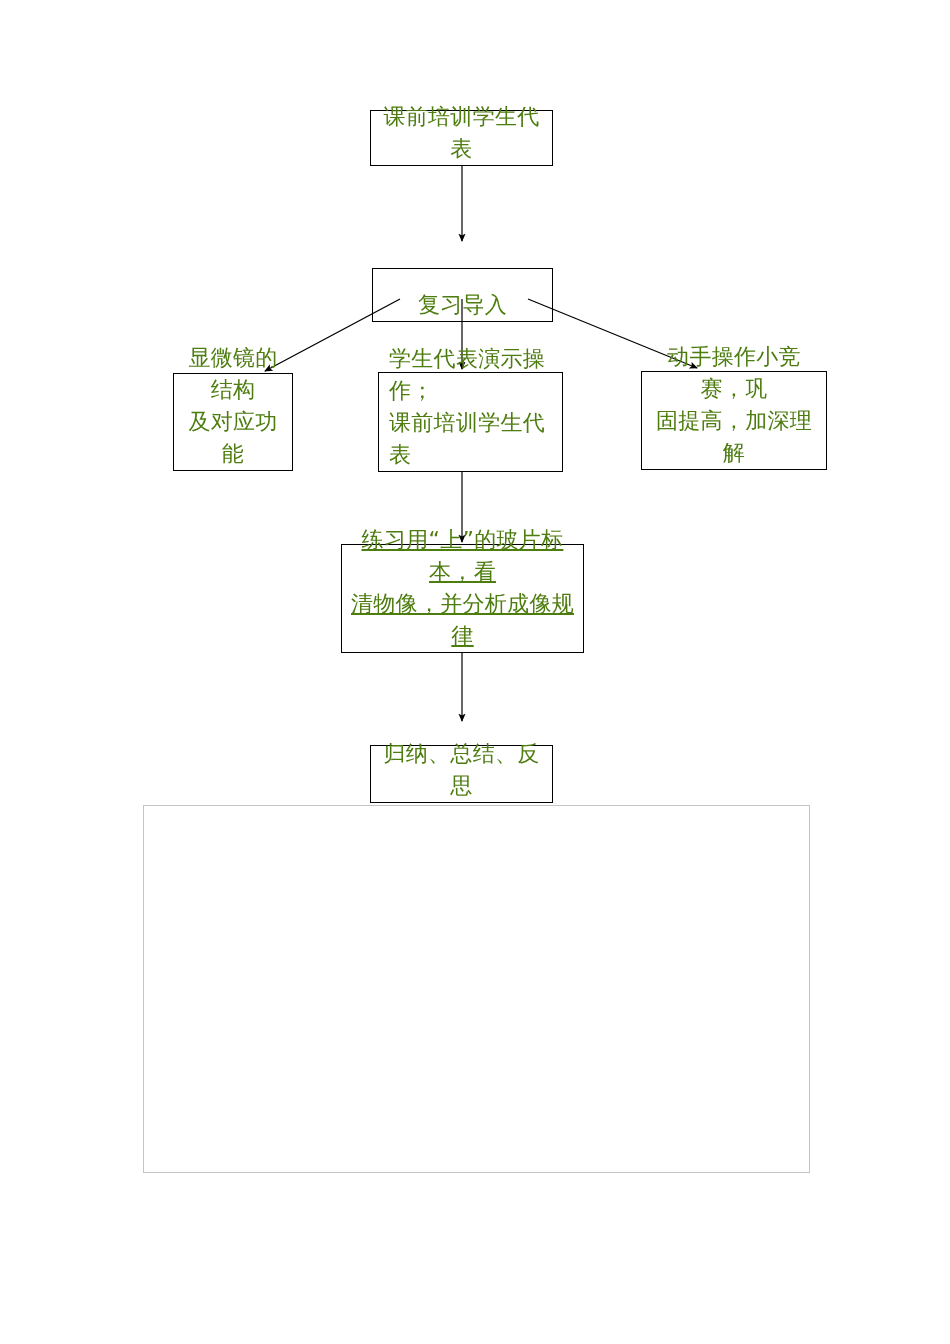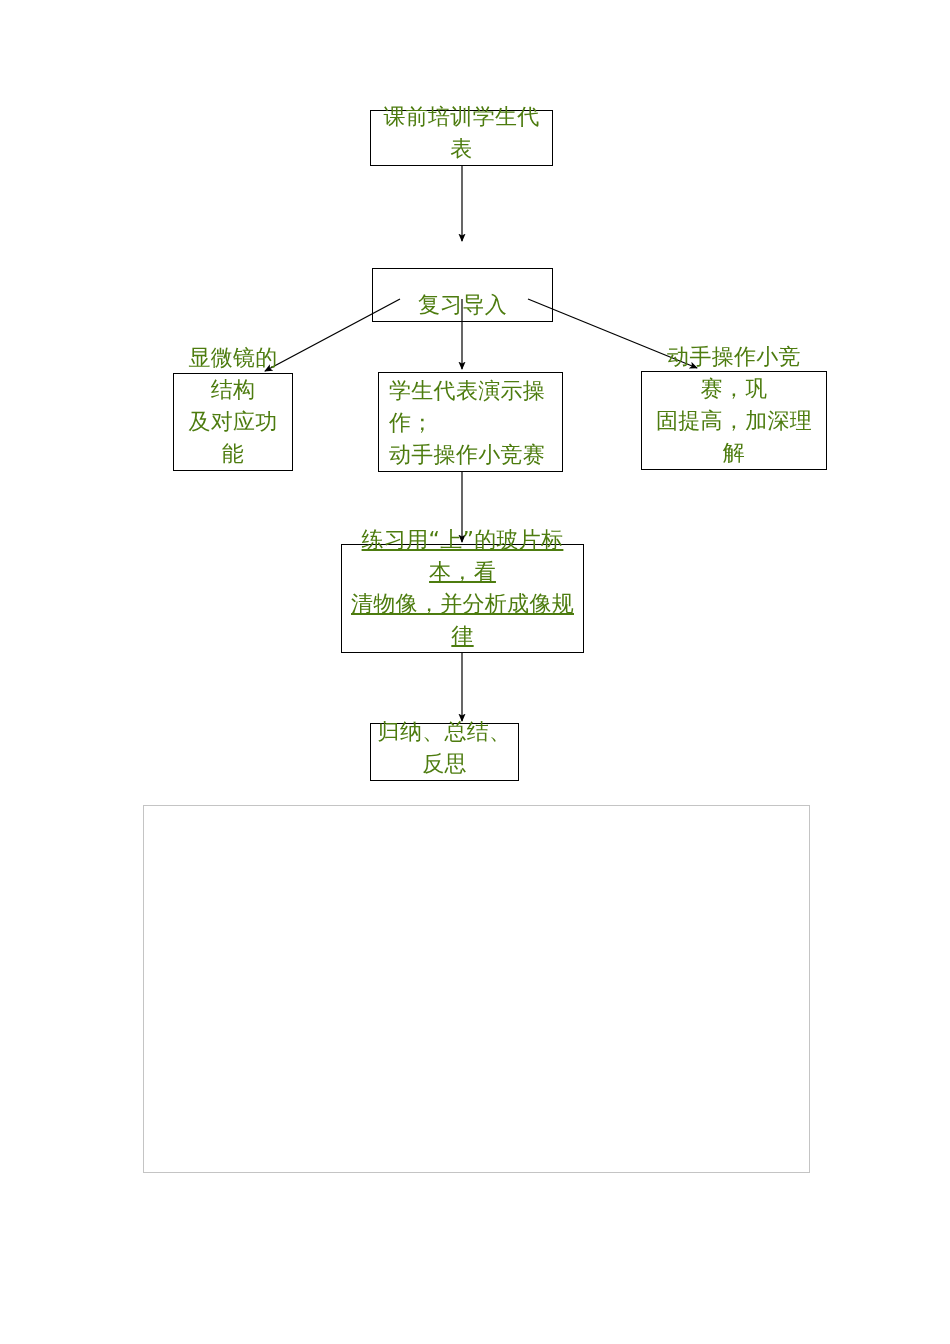--- a/index.html
+++ b/index.html
@@ -58,21 +58,21 @@
 
   #node-demo       { left: 378px; top: 372px; width: 185px; height: 100px; }
   #node-demo .node-text { padding-top: 9px; text-align: left; padding-left: 10px; }
 
   #node-contest    { left: 597px; top: 371px; width: 186px; height: 99px; margin-left: 44px; }
   #node-contest .node-text { padding-top: 9px; }
 
   #node-practice   { left: 341px; top: 544px; width: 243px; height: 109px; }
   #node-practice .node-text { padding-top: 10px; text-decoration: underline; }
 
-  #node-summary    { left: 370px; top: 723px; width: 149px; height: 58px; }
+  #node-summary    { left: 370px; top: 745px; width: 183px; height: 58px; }
   #node-summary .node-text { padding-top: 10px; }
 
   #empty-panel {
     position: absolute;
     left: 143px;
     top: 805px;
     width: 667px;
     height: 368px;
     box-sizing: border-box;
     border: 1px solid #c4c4c4;
@@ -110,21 +110,21 @@
   <span class="node-text">复习导入</span>
 </div>
 
 <div class="node" id="node-structure">
   <span class="node-text">显微镜的结构
 及对应功能</span>
 </div>
 
 <div class="node" id="node-demo">
   <span class="node-text">学生代表演示操作；
-动手操作小竞赛</span>
+课前培训学生代表</span>
 </div>
 
 <div class="node" id="node-contest">
   <span class="node-text">动手操作小竞赛，巩
 固提高，加深理解</span>
 </div>
 
 <div class="node" id="node-practice">
   <span class="node-text">练习用“上”的玻片标本，看
 清物像，并分析成像规律</span>

